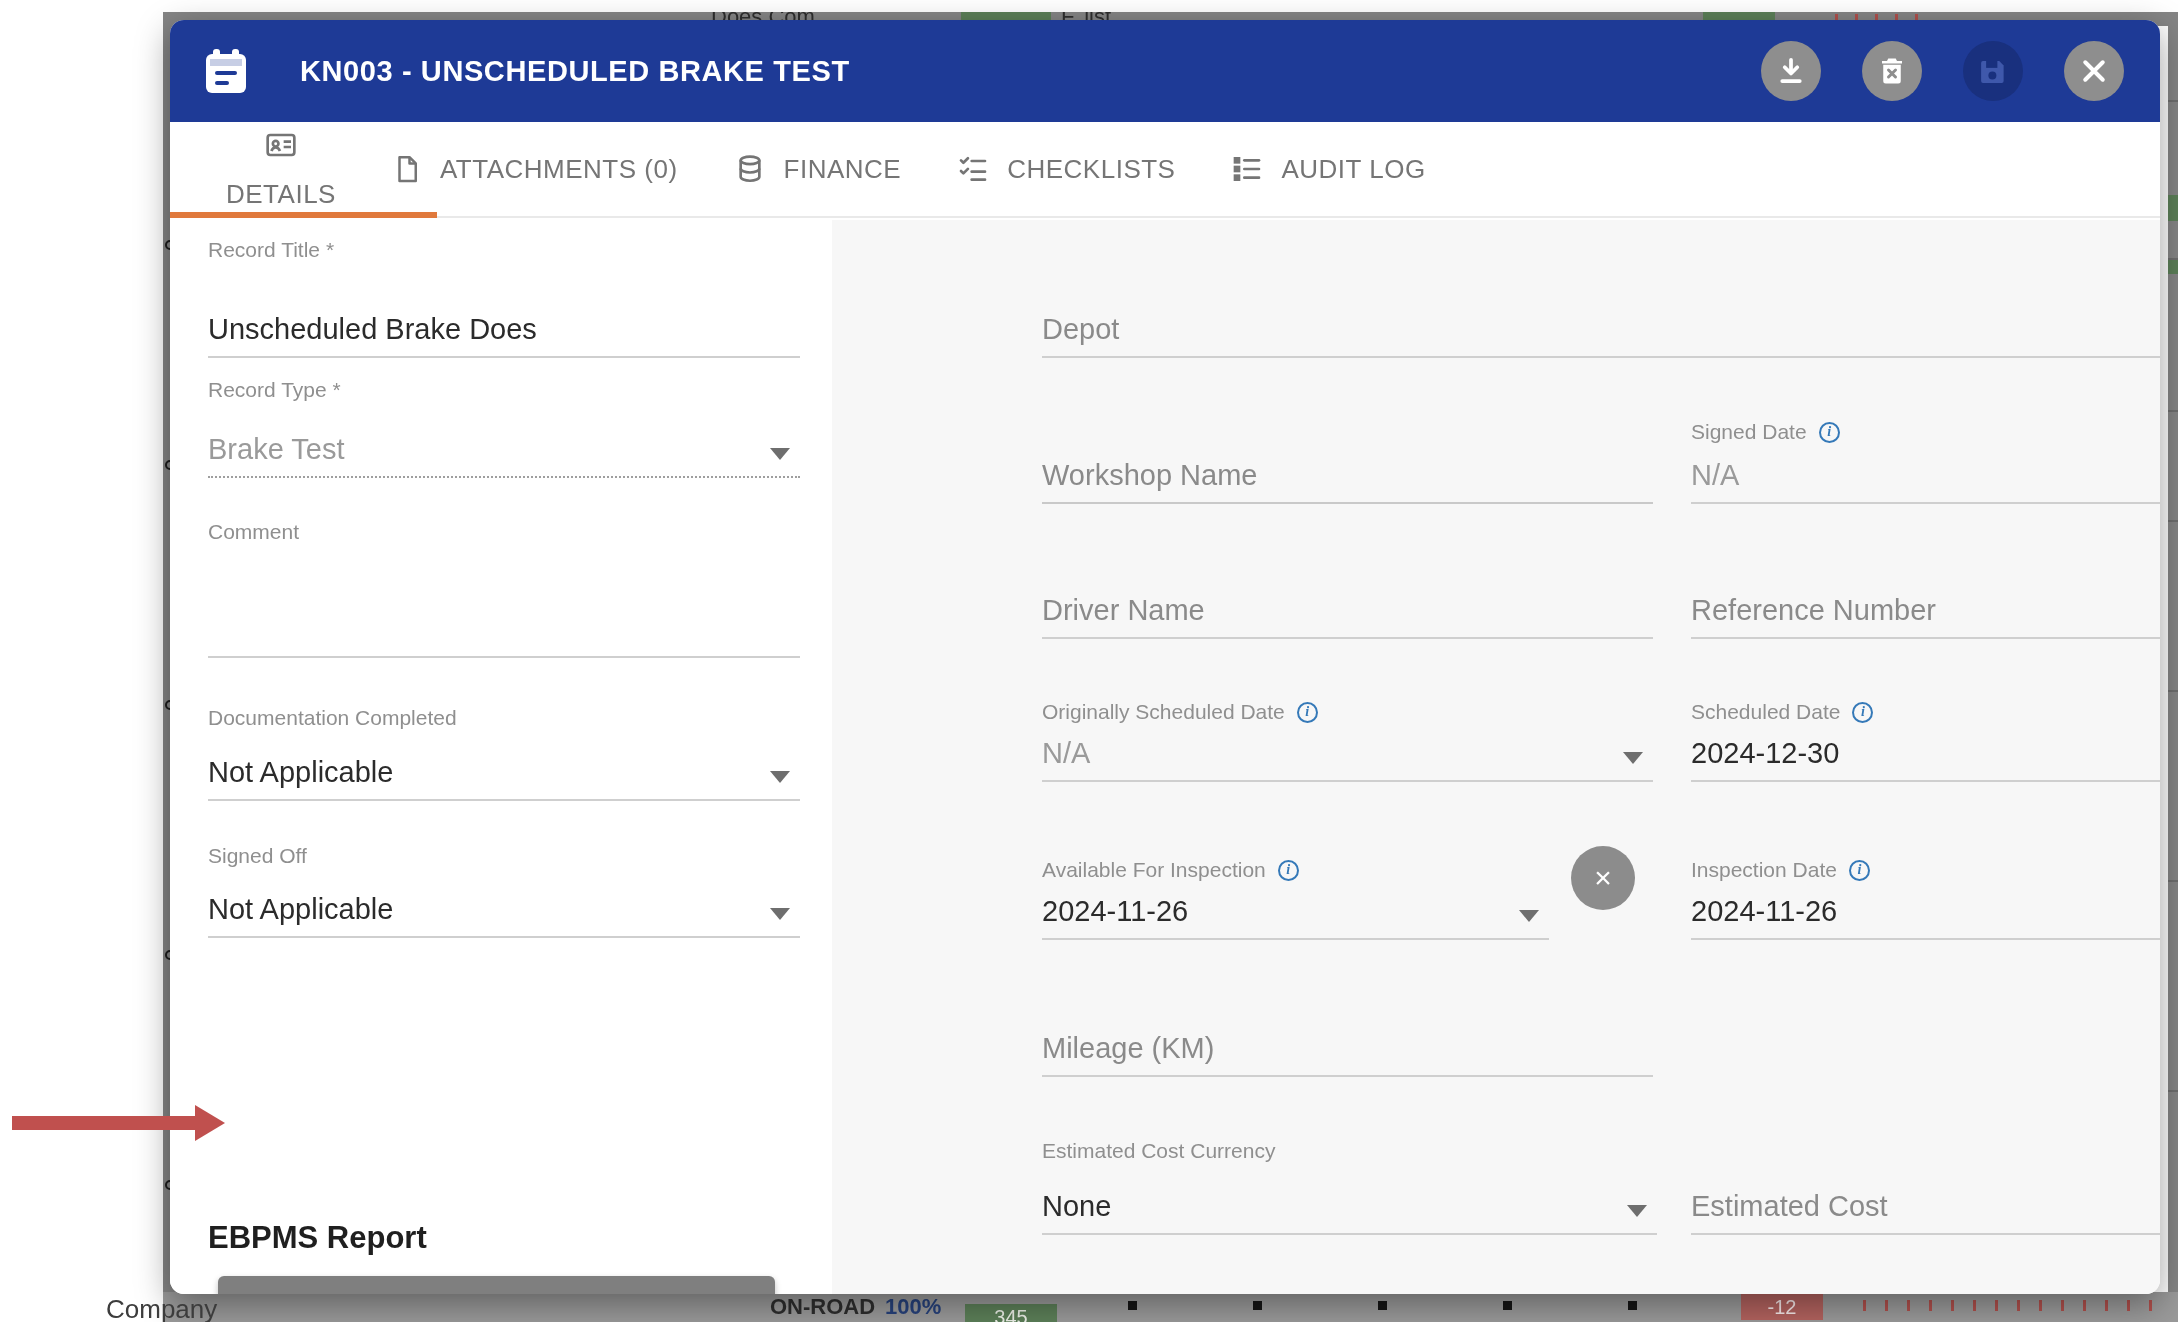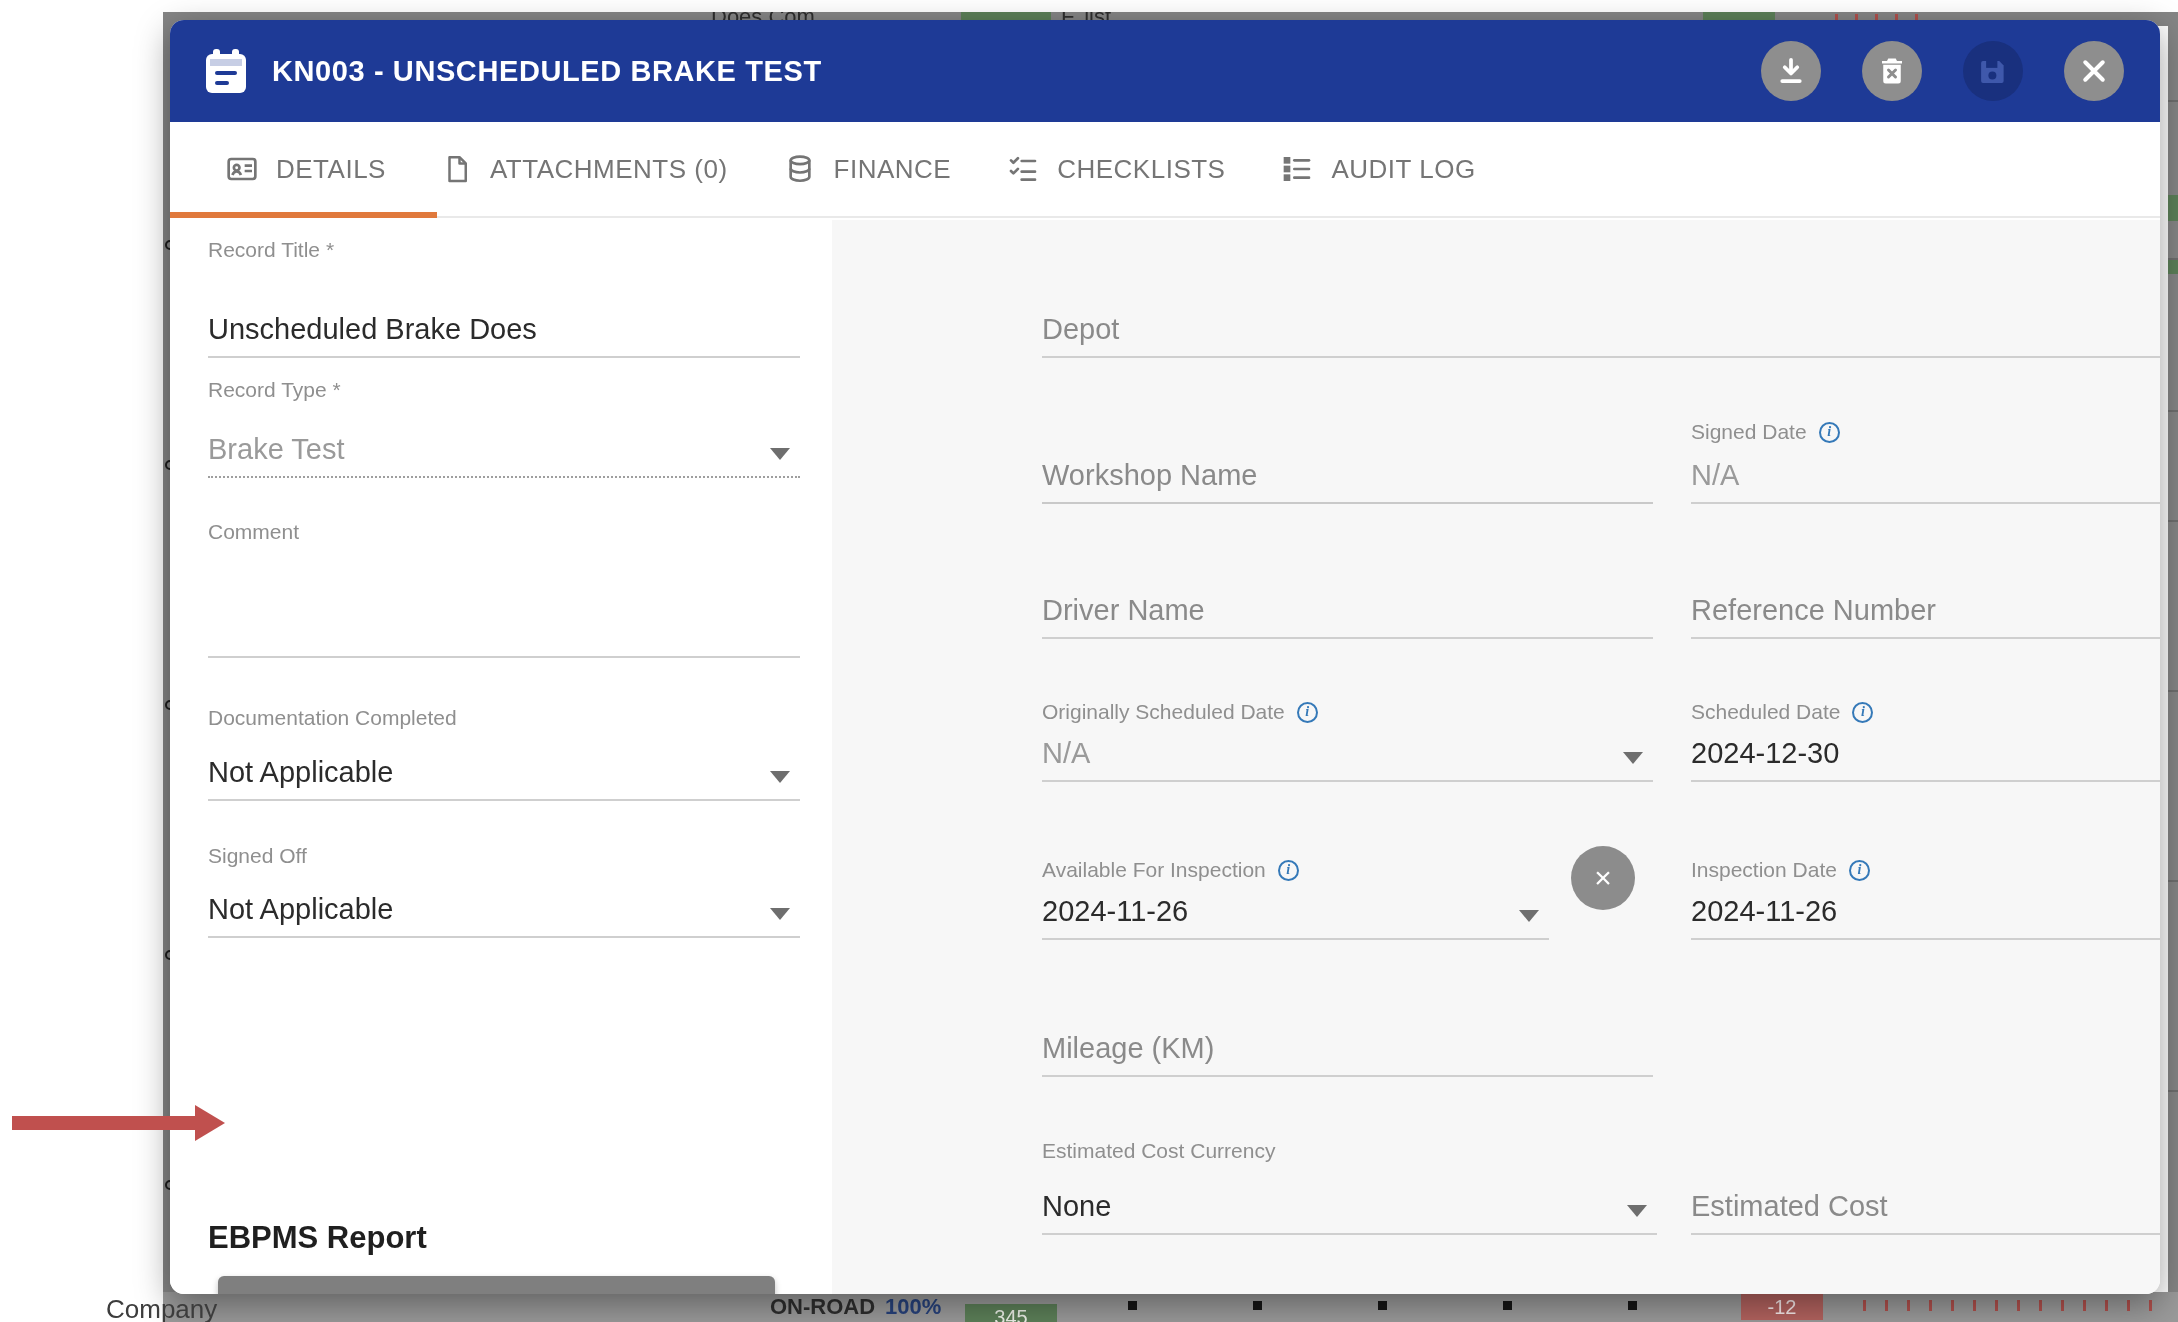--- a/index.html
+++ b/index.html
@@ -28,40 +28,40 @@
   #anno-arrow .shaft{position:absolute;left:0;top:11px;width:183px;height:14px;background:#c0504e;}
   #anno-arrow .head{position:absolute;left:183px;top:0;width:0;height:0;
     border-top:18px solid transparent;border-bottom:18px solid transparent;border-left:30px solid #c0504e;}
 
   
   #modal{position:absolute;left:170px;top:20px;width:1990px;height:1274px;background:#ffffff;
     border-radius:14px;box-shadow:0 10px 34px rgba(0,0,0,.38);z-index:10;overflow:hidden;}
 
   
   #modal-header{position:absolute;left:0;top:0;width:100%;height:102px;background:#1e3a96;
-    display:flex;align-items:center;padding:0 36px;}
+    display:flex;align-items:center;padding:0 36px;gap:28px;}
   .hdr-icon{width:40px;height:44px;position:relative;margin-right:26px;flex:0 0 auto;}
   .hdr-icon .body{position:absolute;left:0;top:5px;width:40px;height:39px;background:#ffffff;border-radius:6px;}
   .hdr-icon .tab1,.hdr-icon .tab2{position:absolute;top:0;width:7px;height:12px;background:#ffffff;border-radius:3px;}
   .hdr-icon .tab1{left:7px;} .hdr-icon .tab2{right:7px;}
   .hdr-icon .band{position:absolute;left:4px;top:10px;width:32px;height:7px;background:#1e3a96;opacity:.25;}
   .hdr-icon .l1,.hdr-icon .l2{position:absolute;left:9px;height:4px;background:#1e3a96;border-radius:2px;}
   .hdr-icon .l1{top:22px;width:22px;} .hdr-icon .l2{top:32px;width:14px;}
   #modal-title{color:#ffffff;font-size:29px;font-weight:bold;letter-spacing:.6px;}
   #hdr-actions{margin-left:auto;display:flex;gap:41px;align-items:center;}
   .circle-btn{width:60px;height:60px;border-radius:50%;background:#8e8e8e;border:none;
     display:flex;align-items:center;justify-content:center;cursor:pointer;padding:0;}
   .circle-btn.disabled{background:#19307e;}
 
   
   #tabbar{position:absolute;left:0;top:102px;width:100%;height:96px;background:#ffffff;
     border-bottom:2px solid #e9e9e9;display:flex;align-items:center;}
   .tab{display:flex;align-items:center;gap:18px;color:#757575;font-size:26px;letter-spacing:.5px;
     cursor:pointer;margin-left:56px;white-space:nowrap;}
-  .tab:first-child{margin-left:56px;}
+  .tab:first-child{margin-left:56px;flex-direction:column;}
   .tab svg{flex:0 0 auto;}
   #tab-underline{position:absolute;left:0;top:90px;width:267px;height:6px;background:#e0793c;}
 
   
   #content{position:absolute;left:0;top:200px;width:100%;height:1074px;}
   #left-panel{position:absolute;left:0;top:0;width:662px;height:100%;background:#ffffff;}
   #right-panel{position:absolute;left:662px;top:0;width:1328px;height:100%;background:#f7f7f7;}
 
   
   .fgroup{position:absolute;border-bottom:2px solid #cfcfcf;}

